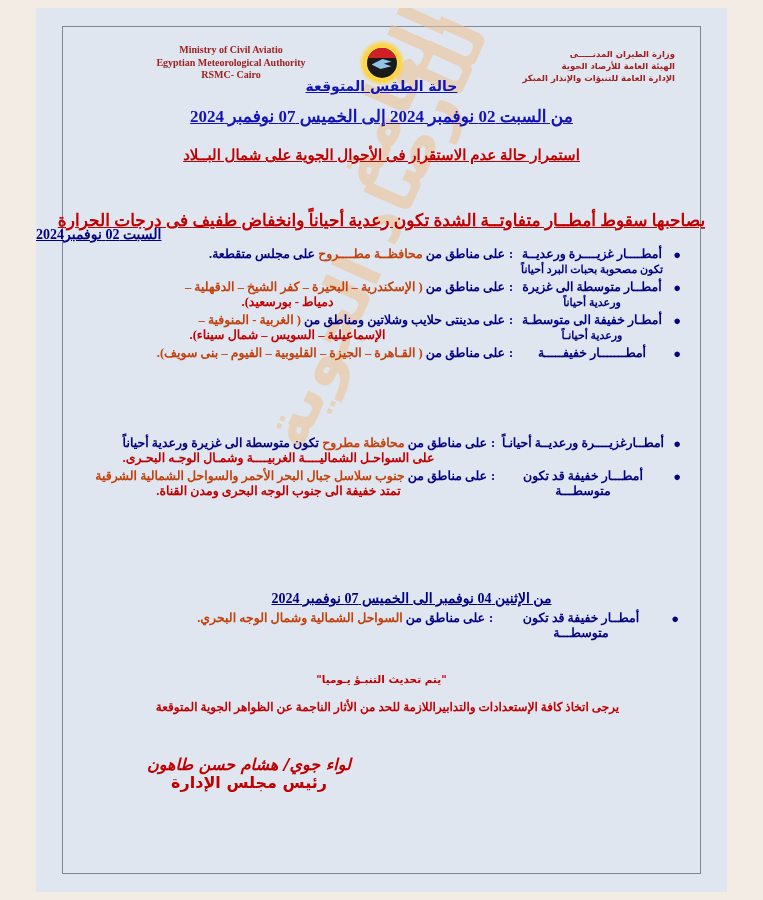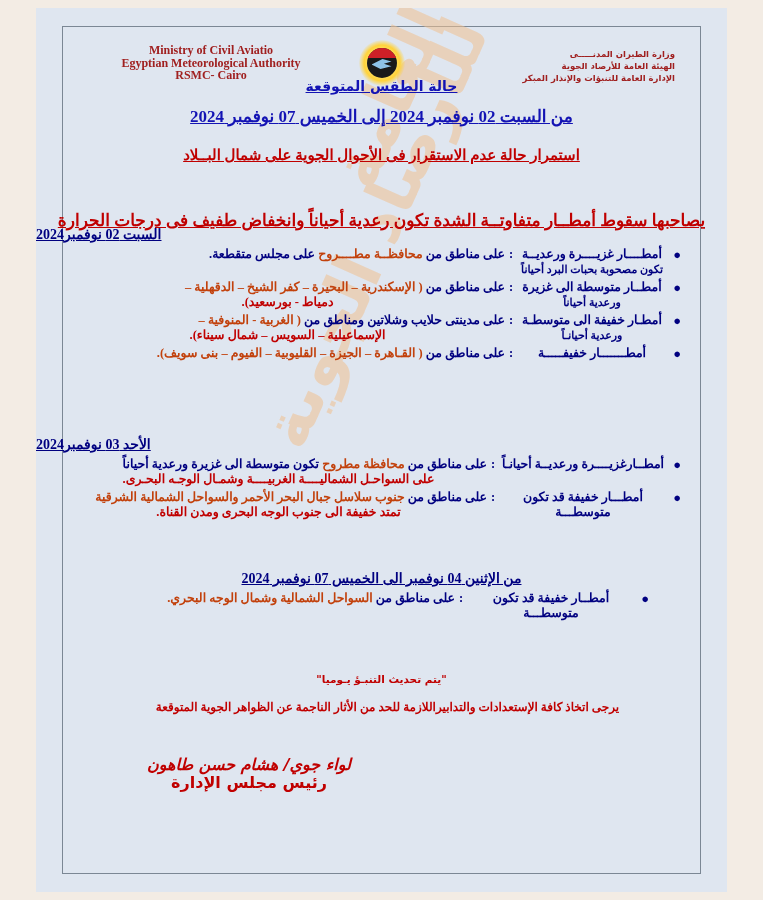--- a/index.html
+++ b/index.html
@@ -75,29 +75,29 @@
   
   .hdr {
     position: absolute;
     top: 28px;
     left: 0;
     width: 691px;
     height: 60px;
   }
   .hdr-en {
     position: absolute;
-    left: 60px;
+    left: 80px;
     top: 8px;
     width: 230px;
     text-align: center;
     direction: ltr;
     color: #a02020;
     font-family: "Liberation Serif", serif;
     font-weight: bold;
-    font-size: 12px;
+    font-size: 10px;
     line-height: 12.5px;
   }
   .hdr-ar {
     position: absolute;
     right: 52px;
     top: 12px;
     width: 215px;
     color: #a02020;
     font-family: "DejaVu Sans", sans-serif;
     font-weight: bold;
@@ -384,21 +384,20 @@
         </span>
         <span class="colon">:</span>
         <span class="rhs">
           <span class="blue">على مناطق من</span>
           <span class="red">( القـاهرة – الجيزة – القليوبية – الفيوم – بنى سويف).</span>
         </span>
       </div>
     </div>
 
     <div class="section" style="top:428px;">
-      <div class="sec-title">الأحد 03 نوفمبر2024</div>
 
       <div class="row">
         <span class="bullet">●</span>
         <span class="lhs" style="flex:0 0 168px;">
           <span>أمطــارغزيــــرة ورعديــة أحيانـاً</span>
         </span>
         <span class="colon">:</span>
         <span class="rhs">
           <span class="blue">على مناطق من</span>
           <span class="red">محافظة مطروح</span>
@@ -414,21 +413,21 @@
         </span>
         <span class="colon">:</span>
         <span class="rhs">
           <span class="blue">على مناطق من</span>
           <span class="red">جنوب سلاسل جبال البحر الأحمر والسواحل الشمالية الشرقية</span>
           <span class="l2">تمتد خفيفة الى جنوب الوجه البحرى ومدن القناة.</span>
         </span>
       </div>
     </div>
 
-    <div class="section" style="top:562px;">
+    <div class="section" style="top:582px;padding-left:30px;">
       <div class="sec-title center">من الإثنين 04 نوفمبر الى الخميس 07 نوفمبر 2024</div>
 
       <div class="row" style="padding:0 78px 0 34px;">
         <span class="bullet">●</span>
         <span class="lhs" style="flex:0 0 168px;">
           <span>أمطــار خفيفة قد تكون متوسطـــة</span>
         </span>
         <span class="colon">:</span>
         <span class="rhs">
           <span class="blue">على مناطق من</span>

